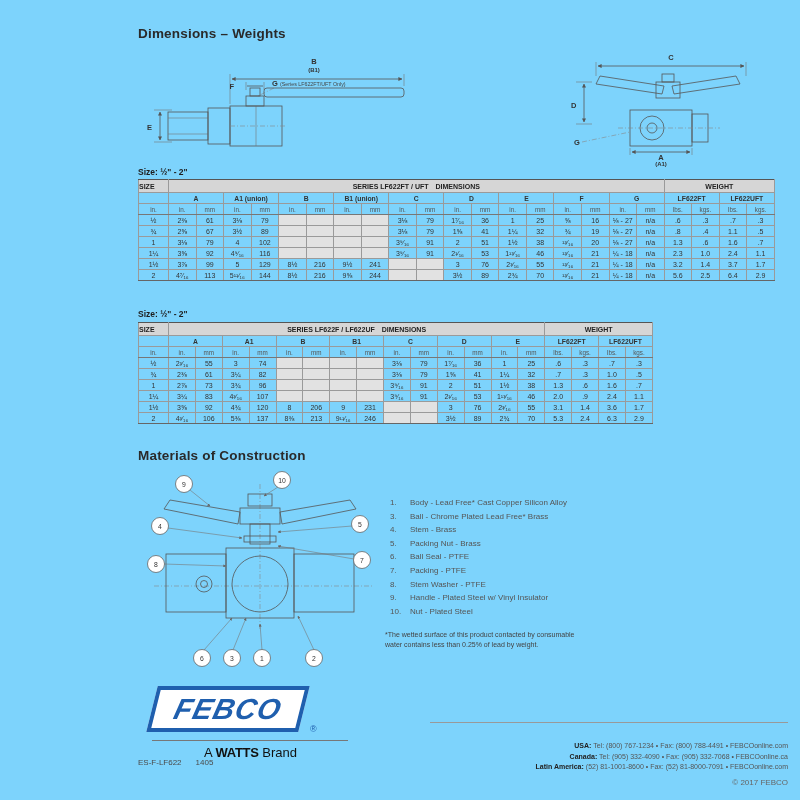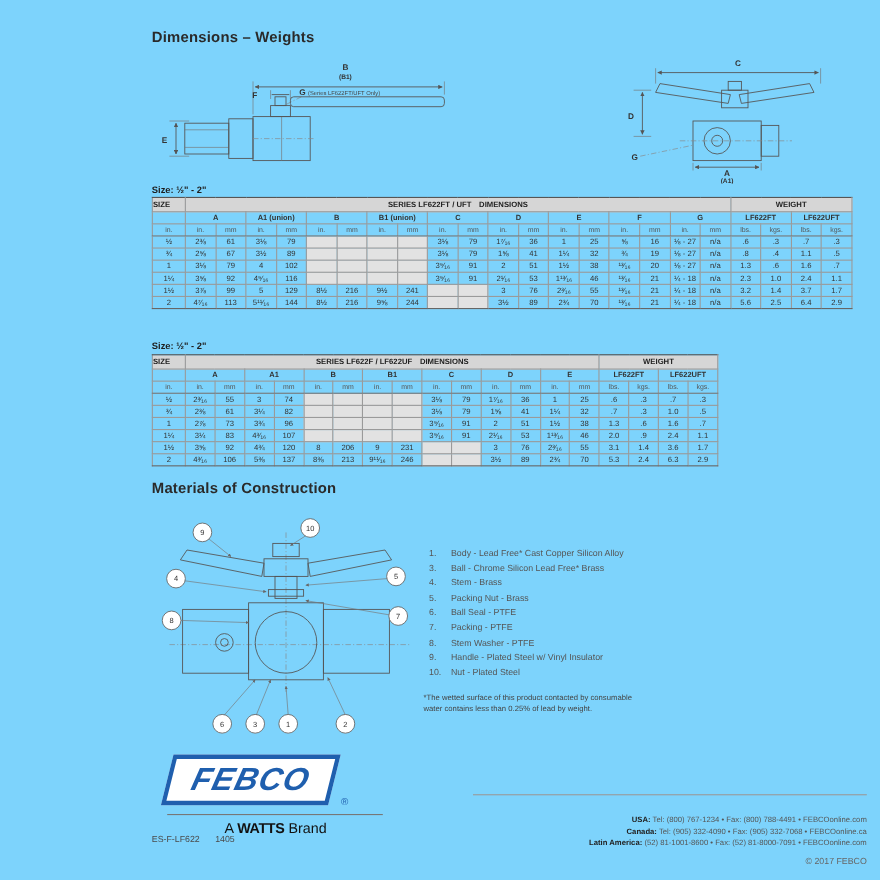--- a/index.html
+++ b/index.html
@@ -522,21 +522,21 @@
             <td>70</td>
             <td>5.3</td>
             <td>2.4</td>
             <td>6.3</td>
             <td>2.9</td>
           </tr>
         </tbody>
       </table>
     </div>
 
-  <div class="abs sec-title" style="left:138px;top:436px">Materials of Construction</div>
+  <div class="abs sec-title" style="left:138px;top:448px">Materials of Construction</div>
 
   <svg class="abs" style="left:140px;top:466px" width="245" height="205" viewBox="0 0 245 205">
     <defs>
       <marker id="arM" viewBox="0 0 10 10" refX="9" refY="5" markerWidth="5" markerHeight="5" orient="auto">
         <path d="M0,0L10,5L0,10z" fill="#666"></path>
       </marker>
       <pattern id="vlinesM" width="5" height="10" patternUnits="userSpaceOnUse">
         <path d="M2.5,0 V10" stroke="#999" stroke-width="0.8"></path>
       </pattern>
     </defs>
@@ -584,21 +584,21 @@
     <circle class="callout" cx="92" cy="192" r="8.5"></circle>
       <text class="cnum" x="92" y="194.5" text-anchor="middle">3</text>
     <circle class="callout" cx="122" cy="192" r="8.5"></circle>
       <text class="cnum" x="122" y="194.5" text-anchor="middle">1</text>
     <circle class="callout" cx="174" cy="192" r="8.5"></circle>
       <text class="cnum" x="174" y="194.5" text-anchor="middle">2</text>
   </svg>
 
   <ul class="abs mat-list" style="left:390px;top:496px">
     <li><span class="mnum">1.</span><span>Body - Lead Free* Cast Copper Silicon Alloy</span></li>
-    <li><span class="mnum">3.</span><span>Ball - Chrome Silicon Lead Free* Brass</span></li>
+    <li><span class="mnum">3.</span><span>Ball - Chrome Plated Lead Free* Brass</span></li>
     <li><span class="mnum">4.</span><span>Stem - Brass</span></li>
     <li><span class="mnum">5.</span><span>Packing Nut - Brass</span></li>
     <li><span class="mnum">6.</span><span>Ball Seal - PTFE</span></li>
     <li><span class="mnum">7.</span><span>Packing - PTFE</span></li>
     <li><span class="mnum">8.</span><span>Stem Washer - PTFE</span></li>
     <li><span class="mnum">9.</span><span>Handle - Plated Steel w/ Vinyl Insulator</span></li>
     <li><span class="mnum">10.</span><span>Nut - Plated Steel</span></li>
   </ul>
 
   <div class="abs footnote" style="left:385px;top:630px">*The wetted surface of this product contacted by consumable water contains less than 0.25% of lead by weight.</div>

